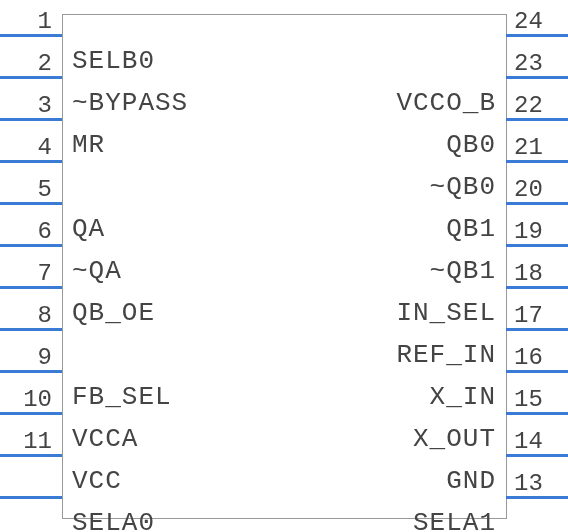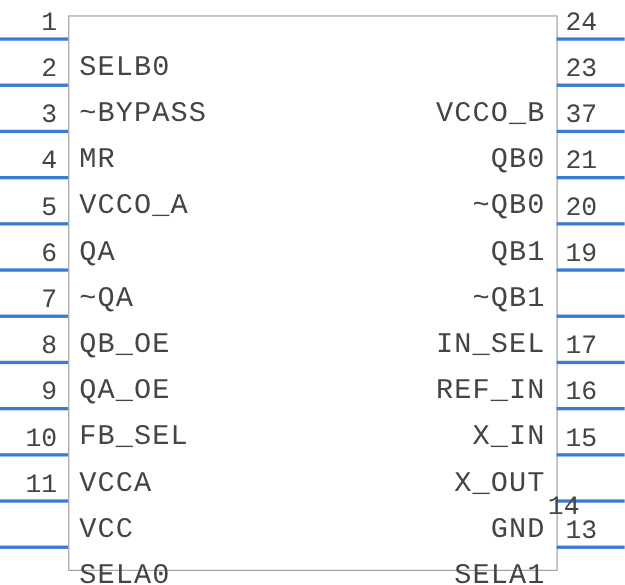--- a/index.html
+++ b/index.html
@@ -84,41 +84,39 @@
       <div class="pin-label left">~BYPASS</div>
     </div>
     <div class="pin" style="left: 0px; top: 98px; width: 300px;">
       <div class="pin-line" style="left: 0px;"></div>
       <div class="pin-num left">3</div>
       <div class="pin-label left">MR</div>
     </div>
     <div class="pin" style="left: 0px; top: 140px; width: 300px;">
       <div class="pin-line" style="left: 0px;"></div>
       <div class="pin-num left">4</div>
-      <div class="pin-label left">VCCO_A</div>
     </div>
     <div class="pin" style="left: 0px; top: 182px; width: 300px;">
       <div class="pin-line" style="left: 0px;"></div>
       <div class="pin-num left">5</div>
       <div class="pin-label left">QA</div>
     </div>
     <div class="pin" style="left: 0px; top: 224px; width: 300px;">
       <div class="pin-line" style="left: 0px;"></div>
       <div class="pin-num left">6</div>
       <div class="pin-label left">~QA</div>
     </div>
     <div class="pin" style="left: 0px; top: 266px; width: 300px;">
       <div class="pin-line" style="left: 0px;"></div>
       <div class="pin-num left">7</div>
       <div class="pin-label left">QB_OE</div>
     </div>
     <div class="pin" style="left: 0px; top: 308px; width: 300px;">
       <div class="pin-line" style="left: 0px;"></div>
       <div class="pin-num left">8</div>
-      <div class="pin-label left">QA_OE</div>
     </div>
     <div class="pin" style="left: 0px; top: 350px; width: 300px;">
       <div class="pin-line" style="left: 0px;"></div>
       <div class="pin-num left">9</div>
       <div class="pin-label left">FB_SEL</div>
     </div>
     <div class="pin" style="left: 0px; top: 392px; width: 300px;">
       <div class="pin-line" style="left: 0px;"></div>
       <div class="pin-num left">10</div>
       <div class="pin-label left">VCCA</div>
@@ -138,60 +136,61 @@
       <div class="pin-line right" style="right: 0px; left: 238px; position: absolute;"></div>
       <div class="pin-num right" style="left: 246px;">24</div>
     </div>
     <div class="pin" style="right: 0px; top: 56px; width: 300px; left: 268px; text-decoration: underline;">
       <div class="pin-line right" style="right: 0px; left: 238px; position: absolute;"></div>
       <div class="pin-num right" style="left: 246px;">23</div>
       <div class="pin-label right" style="left: auto; right: 72px;">VCCO_B</div>
     </div>
     <div class="pin" style="right: 0px; top: 98px; width: 300px; left: 268px;">
       <div class="pin-line right" style="right: 0px; left: 238px; position: absolute;"></div>
-      <div class="pin-num right" style="left: 246px;">37</div>
+      <div class="pin-num right" style="left: 246px;">22</div>
       <div class="pin-label right" style="left: auto; right: 72px;">QB0</div>
     </div>
     <div class="pin" style="right: 0px; top: 140px; width: 300px; left: 268px;">
       <div class="pin-line right" style="right: 0px; left: 238px; position: absolute;"></div>
       <div class="pin-num right" style="left: 246px;">21</div>
       <div class="pin-label right" style="left: auto; right: 72px;">~QB0</div>
     </div>
     <div class="pin" style="right: 0px; top: 182px; width: 300px; left: 268px;">
       <div class="pin-line right" style="right: 0px; left: 238px; position: absolute;"></div>
       <div class="pin-num right" style="left: 246px;">20</div>
       <div class="pin-label right" style="left: auto; right: 72px;">QB1</div>
     </div>
     <div class="pin" style="right: 0px; top: 224px; width: 300px; left: 268px;">
       <div class="pin-line right" style="right: 0px; left: 238px; position: absolute;"></div>
       <div class="pin-num right" style="left: 246px;">19</div>
       <div class="pin-label right" style="left: auto; right: 72px;">~QB1</div>
     </div>
     <div class="pin" style="right: 0px; top: 266px; width: 300px; left: 268px;">
       <div class="pin-line right" style="right: 0px; left: 238px; position: absolute;"></div>
+      <div class="pin-num right" style="left: 246px;">18</div>
       <div class="pin-label right" style="left: auto; right: 72px;">IN_SEL</div>
     </div>
     <div class="pin" style="right: 0px; top: 308px; width: 300px; left: 268px;">
       <div class="pin-line right" style="right: 0px; left: 238px; position: absolute;"></div>
       <div class="pin-num right" style="left: 246px;">17</div>
       <div class="pin-label right" style="left: auto; right: 72px;">REF_IN</div>
     </div>
     <div class="pin" style="right: 0px; top: 350px; width: 300px; left: 268px;">
       <div class="pin-line right" style="right: 0px; left: 238px; position: absolute;"></div>
       <div class="pin-num right" style="left: 246px;">16</div>
       <div class="pin-label right" style="left: auto; right: 72px;">X_IN</div>
     </div>
     <div class="pin" style="right: 0px; top: 392px; width: 300px; left: 268px;">
       <div class="pin-line right" style="right: 0px; left: 238px; position: absolute;"></div>
       <div class="pin-num right" style="left: 246px;">15</div>
       <div class="pin-label right" style="left: auto; right: 72px;">X_OUT</div>
     </div>
     <div class="pin" style="right: 0px; top: 434px; width: 300px; left: 268px;">
       <div class="pin-line right" style="right: 0px; left: 238px; position: absolute;"></div>
-      <div class="pin-num right" style="left: 230px; margin-top: 20px;">14</div>
+      <div class="pin-num right" style="left: 246px;">14</div>
       <div class="pin-label right" style="left: auto; right: 72px; text-align: right;">GND</div>
     </div>
     <div class="pin" style="right: 0px; top: 476px; width: 300px; left: 268px;">
       <div class="pin-line right" style="right: 0px; left: 238px; position: absolute;"></div>
       <div class="pin-num right" style="left: 246px;">13</div>
       <div class="pin-label right" style="left: auto; right: 72px;">SELA1</div>
     </div>
   </div>
 
 </body></html>

